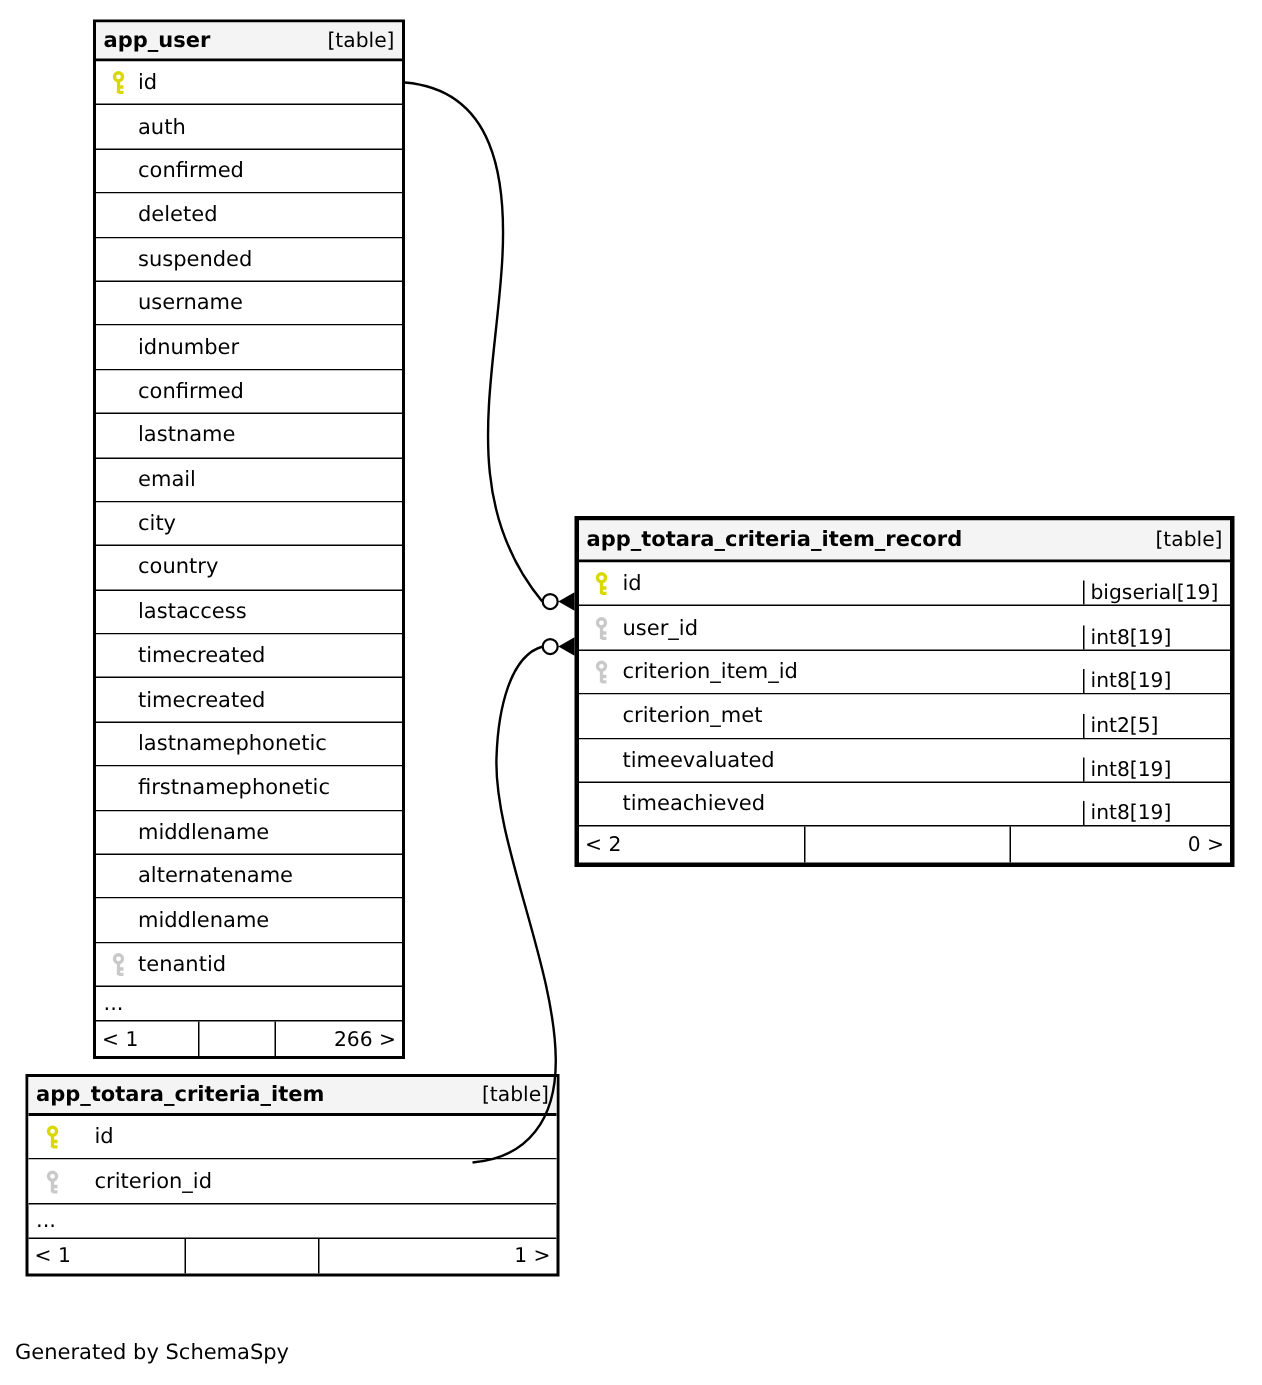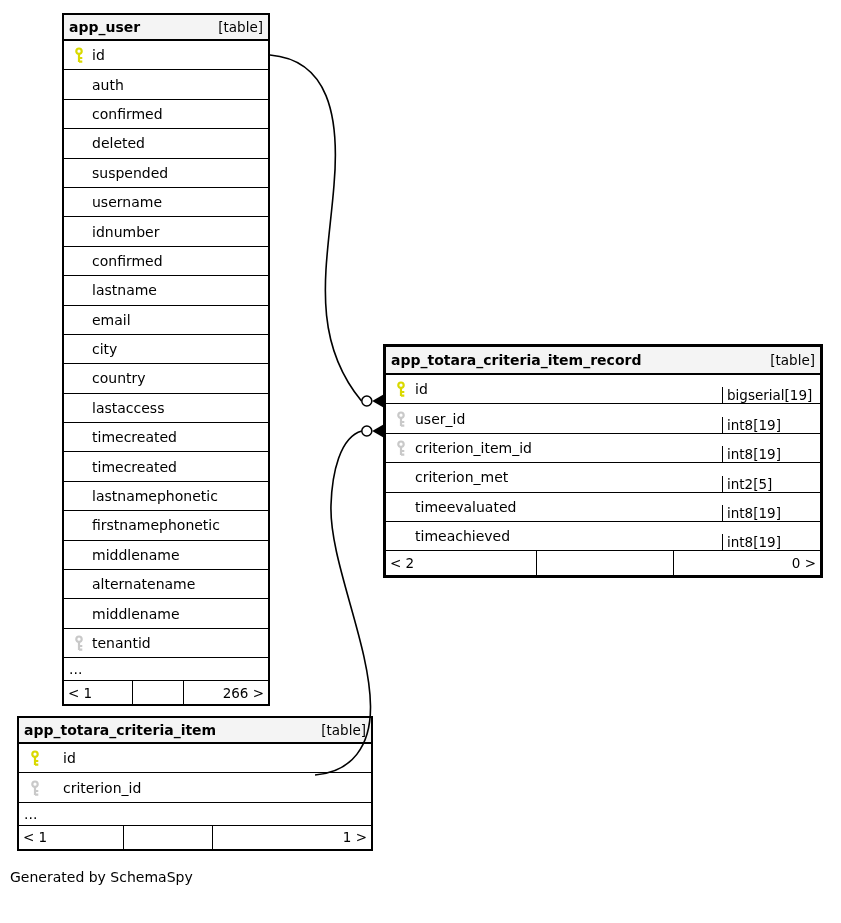--- a/index.html
+++ b/index.html
@@ -60,21 +60,21 @@
     padding-left: 5px; font-size: 14px;
   }
   .tfoot { height: 23px; display: flex; align-items: stretch; font-size: 13.5px; }
   #table-1 .tfoot { height: 24px; }
   .fl, .fm { border-right: 1px solid #000; display: flex; align-items: center; padding-left: 4px; }
   .fr { flex: 1; display: flex; align-items: center; justify-content: flex-end; padding-right: 4px; }
   #table-0 .fl { width: 69px; }  #table-0 .fm { width: 51px; }
   #table-1 .fl { width: 151px; } #table-1 .fm { width: 137px; }
   #table-2 .fl { width: 105px; } #table-2 .fm { width: 89px; }
 
-  #note { position: absolute; left: 10px; top: 869px; font-size: 14px; z-index: 2; }
+  #note { position: absolute; left: 10px; top: 894px; font-size: 14px; z-index: 2; }
 </style>
 </head>
 <body>
 
 <div id="canvas">
 
   <svg id="links" width="841" height="923" viewBox="0 0 841 923">
     <g>
       <path class="rel" d="M 270 55 C 328 60 340 115 334 185 C 328 262 308 336 361.5 401"></path>
       <circle class="relc" cx="366.8" cy="401" r="5"></circle>

